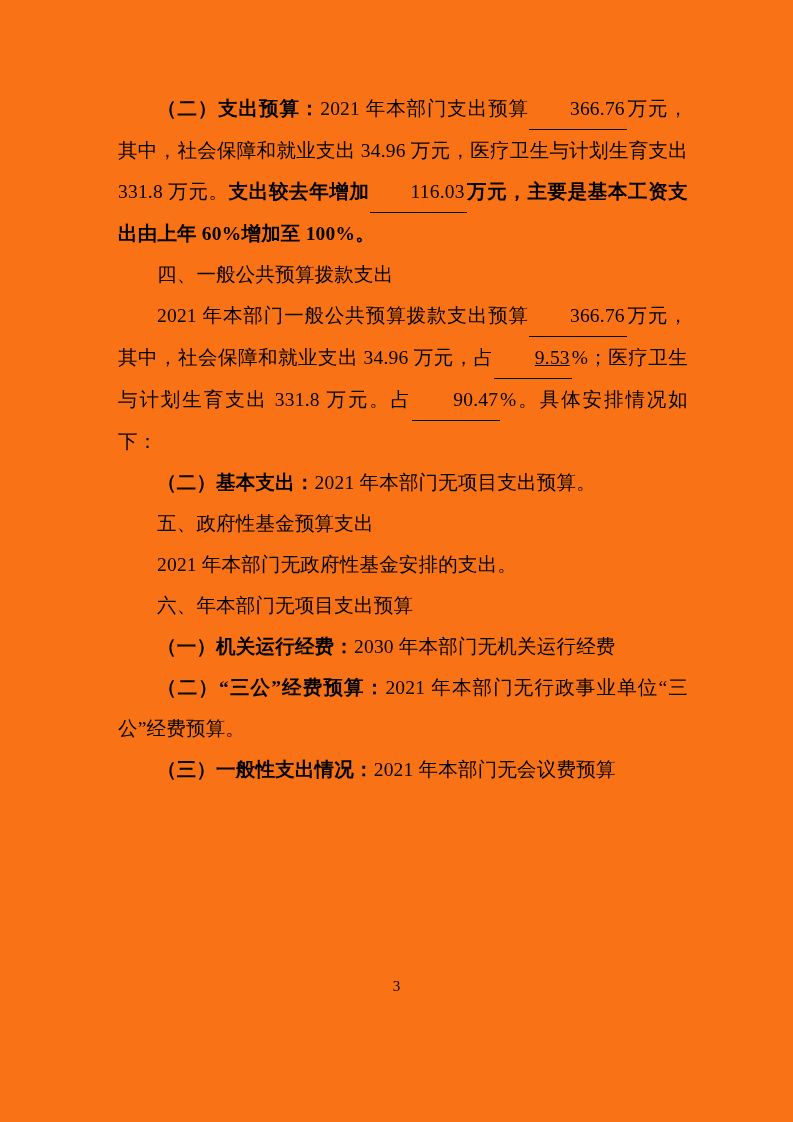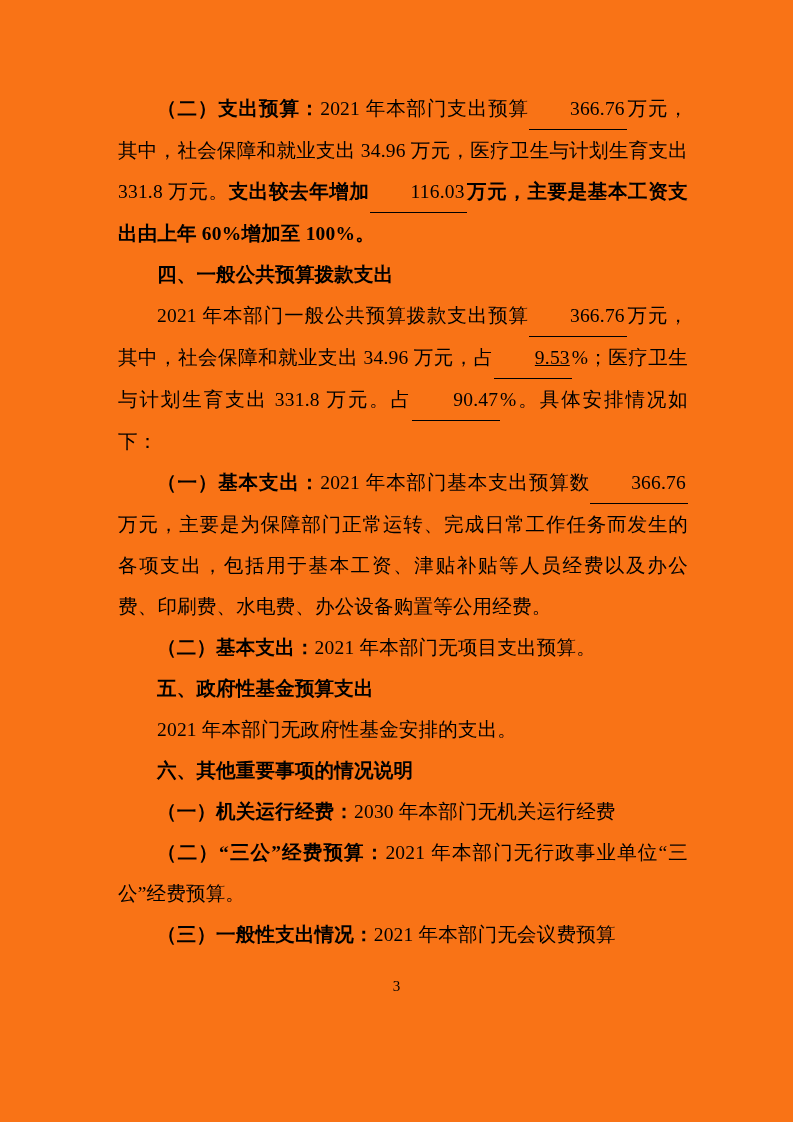--- a/index.html
+++ b/index.html
@@ -43,21 +43,21 @@
     text-align: center;
     font-weight: normal;
     padding: 0 2px;
   }
   .blank.w1 { min-width: 86px; }
   .blank.w2 { min-width: 90px; }
   .blank.w3 { min-width: 68px; text-decoration: underline; }
   .blank.w4 { min-width: 64px; }
   .blank.w5 { min-width: 84px; }
   .heading {
-    font-weight: bold;
+    font-weight: normal;
     text-indent: 39px;
     font-size: 19.5px;
     line-height: 41px;
   }
   .page-number {
     position: absolute;
     left: 0;
     right: 0;
     top: 978px;
     text-align: center;
@@ -74,35 +74,32 @@
     <p class="indent">
       <span class="bold">（二）支出预算：</span><span>2021 年本部门支出预算</span><span class="blank w1">366.76</span><span>万元，其中，社会保障和就业支出 34.96 万元，医疗卫生与计划生育支出 331.8 万元。</span><span class="bold">支出较去年增加</span><span class="blank w2 bold">116.03</span><span class="bold">万元，主要是基本工资支出由上年 60%增加至 100%。</span>
     </p>
 
     <p class="heading">四、一般公共预算拨款支出</p>
 
     <p class="indent">
       <span>2021 年本部门一般公共预算拨款支出预算</span><span class="blank w1">366.76</span><span>万元，其中，社会保障和就业支出 34.96 万元，占</span><span class="blank w3">9.53</span><span>%；医疗卫生与计划生育支出 331.8 万元。占</span><span class="blank w4">90.47</span><span>%。具体安排情况如下：</span>
     </p>
 
-    <p class="indent">
-      <span class="bold">（一）基本支出：</span><span>2021 年本部门基本支出预算数</span><span class="blank w5">366.76</span><span>万元，主要是为保障部门正常运转、完成日常工作任务而发生的各项支出，包括用于基本工资、津贴补贴等人员经费以及办公费、印刷费、水电费、办公设备购置等公用经费。</span>
-    </p>
 
     <p class="indent">
       <span class="bold">（二）基本支出：</span><span>2021 年本部门无项目支出预算。</span>
     </p>
 
     <p class="heading">五、政府性基金预算支出</p>
 
     <p class="indent">
       <span>2021 年本部门无政府性基金安排的支出。</span>
     </p>
 
-    <p class="heading">六、其他重要事项的情况说明</p>
+    <p class="heading">六、年本部门无项目支出预算</p>
 
     <p class="indent">
       <span class="bold">（一）机关运行经费：</span><span>2030 年本部门无机关运行经费</span>
     </p>
 
     <p class="indent">
       <span class="bold">（二）“三公”经费预算：</span><span>2021 年本部门无行政事业单位“三公”经费预算。</span>
     </p>
 
     <p class="indent">

